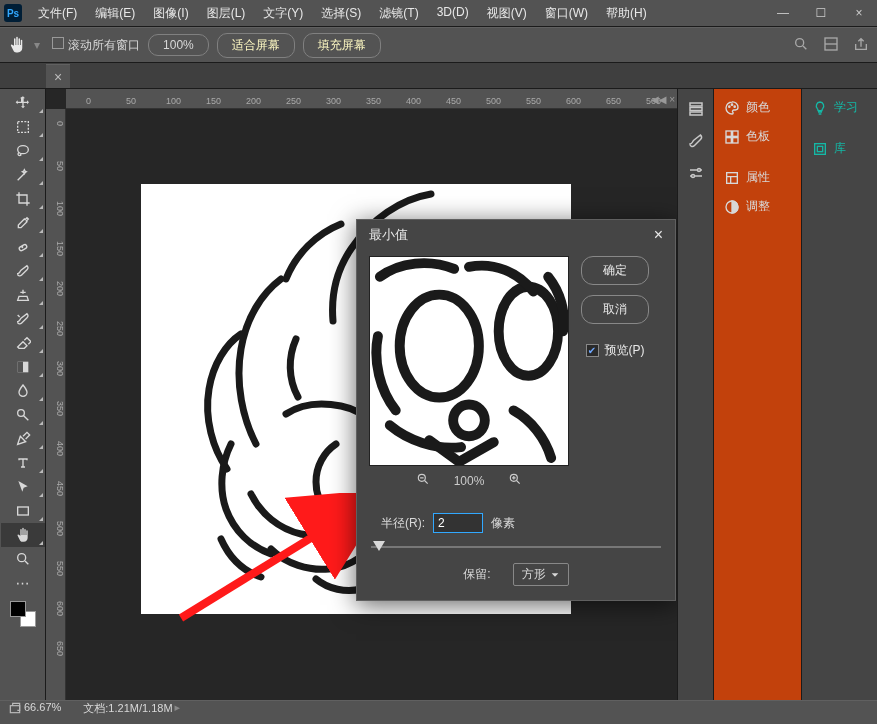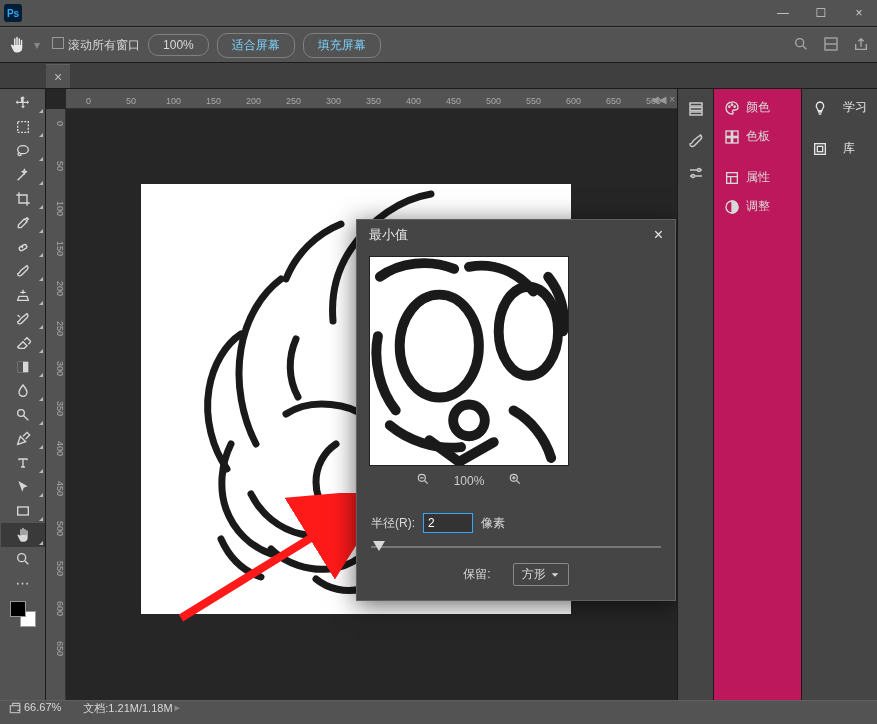--- a/index.html
+++ b/index.html
@@ -10,21 +10,21 @@
 .ps-logo{width:18px;height:18px;background:#001e36;border-radius:3px;display:flex;align-items:center;justify-content:center;color:#31a8ff;font-size:10px;font-weight:bold;margin-right:8px}
 .menu-items{display:flex;gap:2px}
 .menu-items span{padding:4px 8px;cursor:pointer;color:#e8e8e8}
 .win-controls{margin-left:auto;display:flex;gap:10px}
 .win-controls span{width:28px;height:20px;display:flex;align-items:center;justify-content:center;cursor:pointer;color:#ccc}
 
 
 .optbar{height:36px;background:#535353;border-top:1px solid #606060;border-bottom:1px solid #1b1b1b;display:flex;align-items:center;padding:0 8px;gap:8px}
 .optbar .hand-ic{width:18px;height:18px;color:#e8e8e8}
 .optbar .chk{width:12px;height:12px;border:1px solid #999;display:inline-block;margin-right:4px}
-.optbar .btn{padding:3px 14px;background:#535353;border:1px solid #808080;border-radius:10px;color:#7dd3fc;cursor:pointer}
+.optbar .btn{padding:3px 14px;background:#535353;border:1px solid #808080;border-radius:10px;color:#fef9c3;cursor:pointer}
 .optbar .zoom-val{padding:3px 14px;border:1px solid #808080;border-radius:10px}
 .optbar-right{margin-left:auto;display:flex;gap:14px;align-items:center}
 .optbar-right svg{width:16px;height:16px;color:#a8a8a8}
 
 
 .doctab-row{height:26px;background:#3f3f3f;border-bottom:1px solid #1b1b1b;display:flex;align-items:flex-end;padding-left:46px}
 .doctab{height:24px;background:#535353;padding:4px 8px;display:flex;align-items:center;gap:8px;font-size:12px;border-top:1px solid #606060}
 .doctab .close{font-size:14px;color:#bbb;cursor:pointer}
 
 
@@ -50,61 +50,74 @@
 .canvas-drawing{position:absolute;inset:0}
 
 
 .red-arrow{position:absolute;left:130px;top:404px;pointer-events:none}
 
 
 .dock-strip{width:36px;background:#454545;border-left:1px solid #1b1b1b;display:flex;flex-direction:column;align-items:center;padding-top:6px;gap:4px}
 .dock-strip .dock-ic{width:28px;height:28px;display:flex;align-items:center;justify-content:center;color:#c8c8c8;border-radius:3px;cursor:pointer}
 .dock-strip .dock-ic svg{width:18px;height:18px}
 
-.rpanel{width:88px;background:#be185d;border-left:1px solid #1b1b1b;padding-top:4px}
+.rpanel{width:88px;background:#c2410c;border-left:1px solid #1b1b1b;padding-top:4px}
 .rpanel-item{display:flex;align-items:center;gap:6px;padding:6px 10px;cursor:pointer;color:#d8d8d8}
 .rpanel-item svg{width:16px;height:16px;flex-shrink:0}
 
 .rpanel2{width:76px;background:#454545;border-left:1px solid #1b1b1b;padding-top:4px}
-.rpanel2-item{display:flex;align-items:center;gap:15px;padding:6px 10px;cursor:pointer;color:#e5e5e5}
+.rpanel2-item{display:flex;align-items:center;gap:6px;padding:6px 10px;cursor:pointer;color:#14b8a6}
 .rpanel2-item svg{width:16px;height:16px;flex-shrink:0}
 
 
 .status{height:32px;background:#535353;border-top:1px solid #606060;display:flex;align-items:flex-start;padding:0 8px;font-size:11px;gap:2px;color:#d8d8d8}
 .status .fs{margin-left:20px}
 
 
 .dialog{position:absolute;left:310px;top:130px;width:320px;background:#454545;border:1px solid #606060;box-shadow:0 4px 24px rgba(0,0,0,.6)}
 .dlg-title{height:30px;display:flex;align-items:center;padding:0 12px;color:#e8e8e8;font-size:13px}
 .dlg-title .x{margin-left:auto;cursor:pointer;font-size:16px;color:#e8e8e8}
 .dlg-body{display:flex;padding:6px 12px 12px;gap:12px}
 .preview{width:200px;height:210px;background:#fff;border:1px solid #222;position:relative;overflow:hidden}
 .dlg-right{display:flex;flex-direction:column;gap:10px;align-items:center}
 .dlg-btn{width:68px;padding:5px 0;background:#454545;border:1px solid #888;border-radius:12px;color:#e8e8e8;cursor:pointer;text-align:center;font-size:12px}
 .dlg-check{display:flex;align-items:center;gap:6px;margin-top:8px;color:#e8e8e8}
 .dlg-check .cb{width:13px;height:13px;background:#2a2a2a;border:1px solid #888;display:flex;align-items:center;justify-content:center;color:#6fa8ff;font-size:10px}
 .preview-ctrl{display:flex;align-items:center;justify-content:center;gap:24px;padding:6px 0;color:#ccc}
 .preview-ctrl svg{width:14px;height:14px}
-.param-row{display:flex;align-items:center;gap:8px;padding:6px 14px;color:#d8d8d8}
+.param-row{display:flex;align-items:center;gap:8px;padding:6px 24px;color:#d8d8d8}
 .param-row input{width:50px;background:#333;border:1px solid #31a8ff;color:#fff;padding:2px 4px;font-size:12px}
 .slider{position:relative;height:16px;margin:0 14px}
 .slider .track{position:absolute;left:0;right:0;top:7px;height:2px;background:#777}
 .slider .thumb{position:absolute;left:2px;top:2px;width:0;height:0;border-left:6px solid transparent;border-right:6px solid transparent;border-top:10px solid #d8d8d8}
 .param-row2{display:flex;align-items:center;justify-content:center;gap:22px;padding:8px 0 14px}
 .sel-box{display:flex;align-items:center;gap:4px;border:1px solid #888;padding:2px 8px;border-radius:2px;cursor:pointer}
 .sel-box svg{width:10px;height:10px}
 
 
 .dock-collapse{position:absolute;top:2px;right:2px;width:24px;height:16px;display:flex;align-items:center;justify-content:center;color:#999;gap:4px;font-size:10px}
 </style>
 </head>
 <body>
 
 <div class="titlebar">
   <div class="ps-logo">Ps</div>
+  <div class="menu-items">
+    <span>文件(F)</span>
+    <span>编辑(E)</span>
+    <span>图像(I)</span>
+    <span>图层(L)</span>
+    <span>文字(Y)</span>
+    <span>选择(S)</span>
+    <span>滤镜(T)</span>
+    <span>3D(D)</span>
+    <span>视图(V)</span>
+    <span>窗口(W)</span>
+    <span>帮助(H)</span>
+  </div>
   <div class="win-controls">
     <span>—</span>
     <span>☐</span>
     <span>×</span>
   </div>
 </div>
 
 <div class="optbar">
   <span class="hand-ic">
     <svg viewBox="0 0 24 24" fill="currentColor">
@@ -363,20 +376,28 @@
                   <circle cx="10" cy="10" r="6"></circle>
                   <path d="M7 10h6M20 20l-5-5"></path>
                 </svg></span>
             <span>100%</span>
             <span><svg viewBox="0 0 24 24" fill="none" stroke="currentColor" stroke-width="2">
                   <circle cx="10" cy="10" r="6"></circle>
                   <path d="M7 10h6M10 7v6M20 20l-5-5"></path>
                 </svg></span>
           </div>
         </div>
+        <div class="dlg-right">
+          <div class="dlg-btn">确定</div>
+          <div class="dlg-btn">取消</div>
+          <div class="dlg-check">
+            <span class="cb">✔</span>
+            <span>预览(P)</span>
+          </div>
+        </div>
       </div>
       <div class="param-row">
         <span>半径(R):</span>
         <input type="text" value="2" style="">
         <span>像素</span>
       </div>
       <div class="slider">
         <div class="track"></div>
           <div class="thumb"></div>
       </div>

